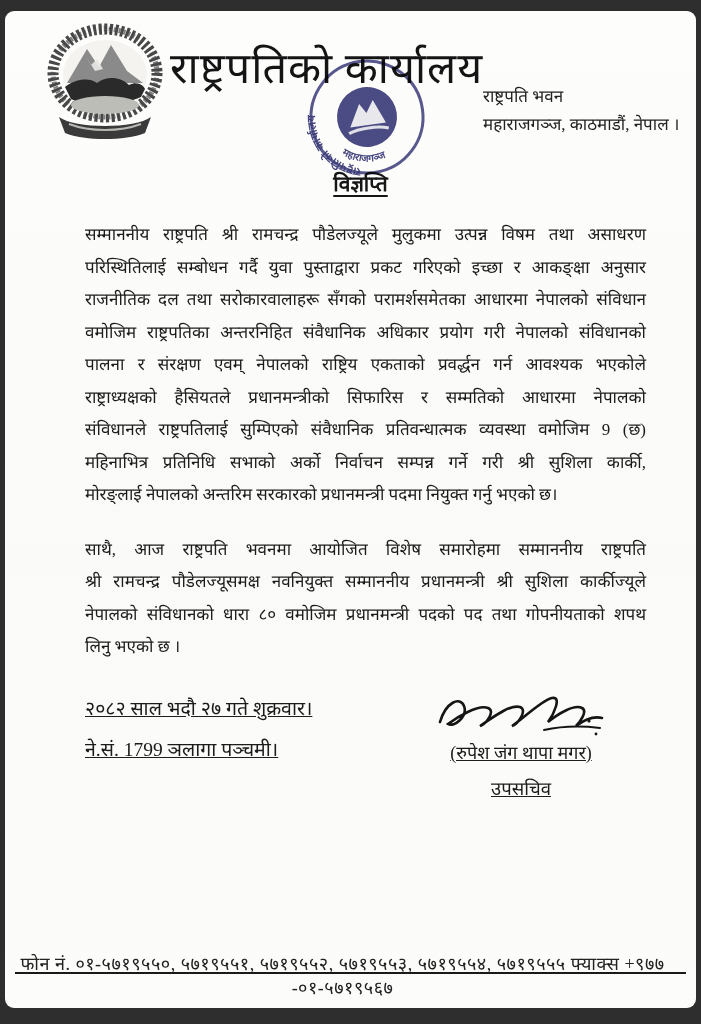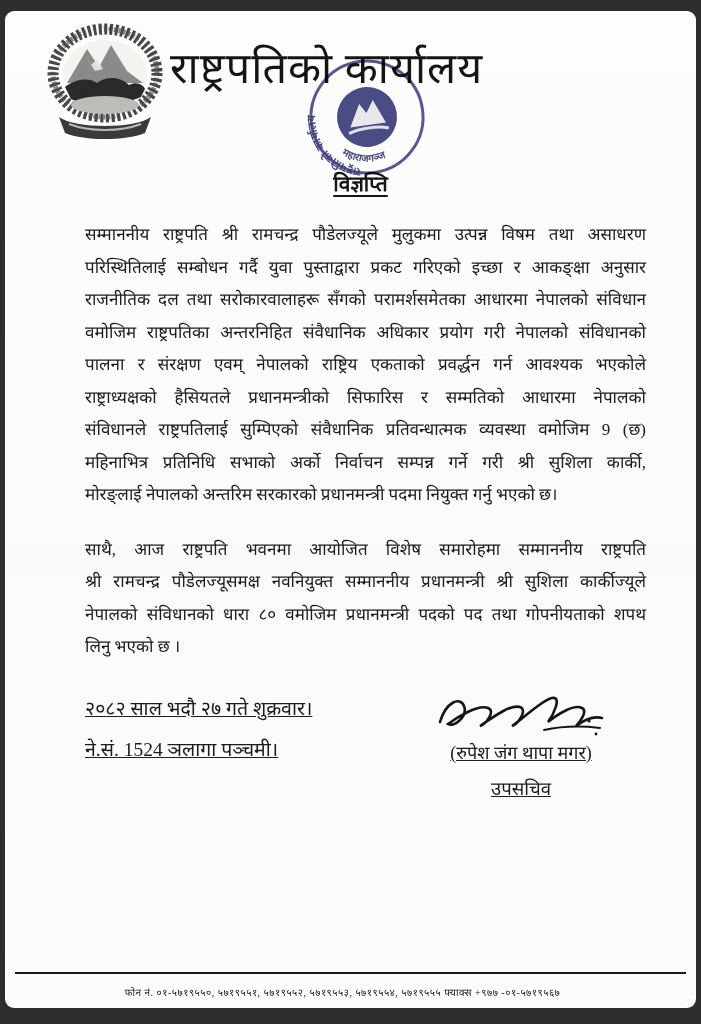--- a/index.html
+++ b/index.html
@@ -60,21 +60,21 @@
   .signature-svg { width: 190px; height: 72px; display: block; margin: 0 auto -6px auto; }
   .signer-name { font-size: 18px; color: #1b1b1b; white-space: nowrap; }
   .signer-designation { font-size: 18.5px; margin-top: 11px; color: #1b1b1b; }
   
   .footer-divider {
     position: absolute; left: 10px; right: 10px; bottom: 34px;
     height: 2px; background: #1a1a1a;
   }
   .footer-contact {
     position: absolute; left: 0; right: 16px; bottom: 9px;
-    text-align: center; font-size: 10px; color: #222;
+    text-align: center; font-size: 18px; color: #222;
     letter-spacing: 0.5px;
   }
 </style>
 </head>
 <body>
 
 <div class="paper">
 
   <div class="header">
 
@@ -112,20 +112,24 @@
       <path d="M52 78 L64 56 L70 66 L78 54 L88 78 Z" fill="#f2f2f5" opacity="0.95"></path>
       <path d="M50 84 C60 80 80 80 90 84" stroke="#f2f2f5" stroke-width="3" fill="none" opacity="0.9"></path>
       <text font-size="11" fill="#2b2b70" font-weight="bold" opacity="0.95">
         <textPath href="#arcTop" startOffset="8%">राष्ट्रपतिको कार्यालय</textPath>
       </text>
       <text font-size="10" fill="#2b2b70" font-weight="bold" opacity="0.95">
         <textPath href="#arcBottom" startOffset="22%">महाराजगञ्ज</textPath>
       </text>
     </svg>
 
+    <div class="address">
+      <div>राष्ट्रपति भवन</div>
+      <div>महाराजगञ्ज, काठमाडौं, नेपाल ।</div>
+    </div>
   </div>
 
   <div class="notice-title-wrap">
     <span class="notice-title">विज्ञप्ति</span>
   </div>
 
   <div class="para">
       <div class="para-line">सम्माननीय राष्ट्रपति श्री रामचन्द्र पौडेलज्यूले मुलुकमा उत्पन्न विषम तथा असाधरण</div>
       <div class="para-line">परिस्थितिलाई सम्बोधन गर्दै युवा पुस्ताद्वारा प्रकट गरिएको इच्छा र आकङ्क्षा अनुसार</div>
       <div class="para-line">राजनीतिक दल तथा सरोकारवालाहरू सँगको परामर्शसमेतका आधारमा नेपालको संविधान</div>
@@ -140,21 +144,21 @@
   <div class="para">
       <div class="para-line">साथै, आज राष्ट्रपति भवनमा आयोजित विशेष समारोहमा सम्माननीय राष्ट्रपति</div>
       <div class="para-line">श्री रामचन्द्र पौडेलज्यूसमक्ष नवनियुक्त सम्माननीय प्रधानमन्त्री श्री सुशिला कार्कीज्यूले</div>
       <div class="para-line">नेपालको संविधानको धारा ८० वमोजिम प्रधानमन्त्री पदको पद तथा गोपनीयताको शपथ</div>
       <div class="para-line">लिनु भएको छ ।</div>
     </div>
 
   <div class="closing-row">
     <div class="date-block">
       <div>२०८२ साल भदौ २७ गते शुक्रवार।</div>
-      <div>ने.सं. 1524 ञलागा पञ्चमी।</div>
+      <div>ने.सं. 1799 ञलागा पञ्चमी।</div>
     </div>
 
     <div class="signature-block">
       <svg class="signature-svg" viewBox="0 0 190 72">
         <path d="M14 48 C20 28 34 22 38 32 C42 42 28 54 22 50 C30 44 52 30 62 34 C70 37 60 50 54 52 C66 44 84 30 94 33 C102 36 92 50 86 52 C98 44 116 26 126 24 C136 22 128 40 122 48 C132 40 148 30 156 34 C162 37 154 48 150 52 C158 46 168 42 176 44" fill="none" stroke="#151515" stroke-width="2.6" stroke-linecap="round"></path>
         <path d="M118 56 C136 52 158 52 174 54" fill="none" stroke="#151515" stroke-width="2" stroke-linecap="round"></path>
         <circle cx="163" cy="47" r="1.6" fill="#151515"></circle>
         <circle cx="170" cy="60" r="1.4" fill="#151515"></circle>
       </svg>
       <div class="signer-name">(रुपेश जंग थापा मगर)</div>

